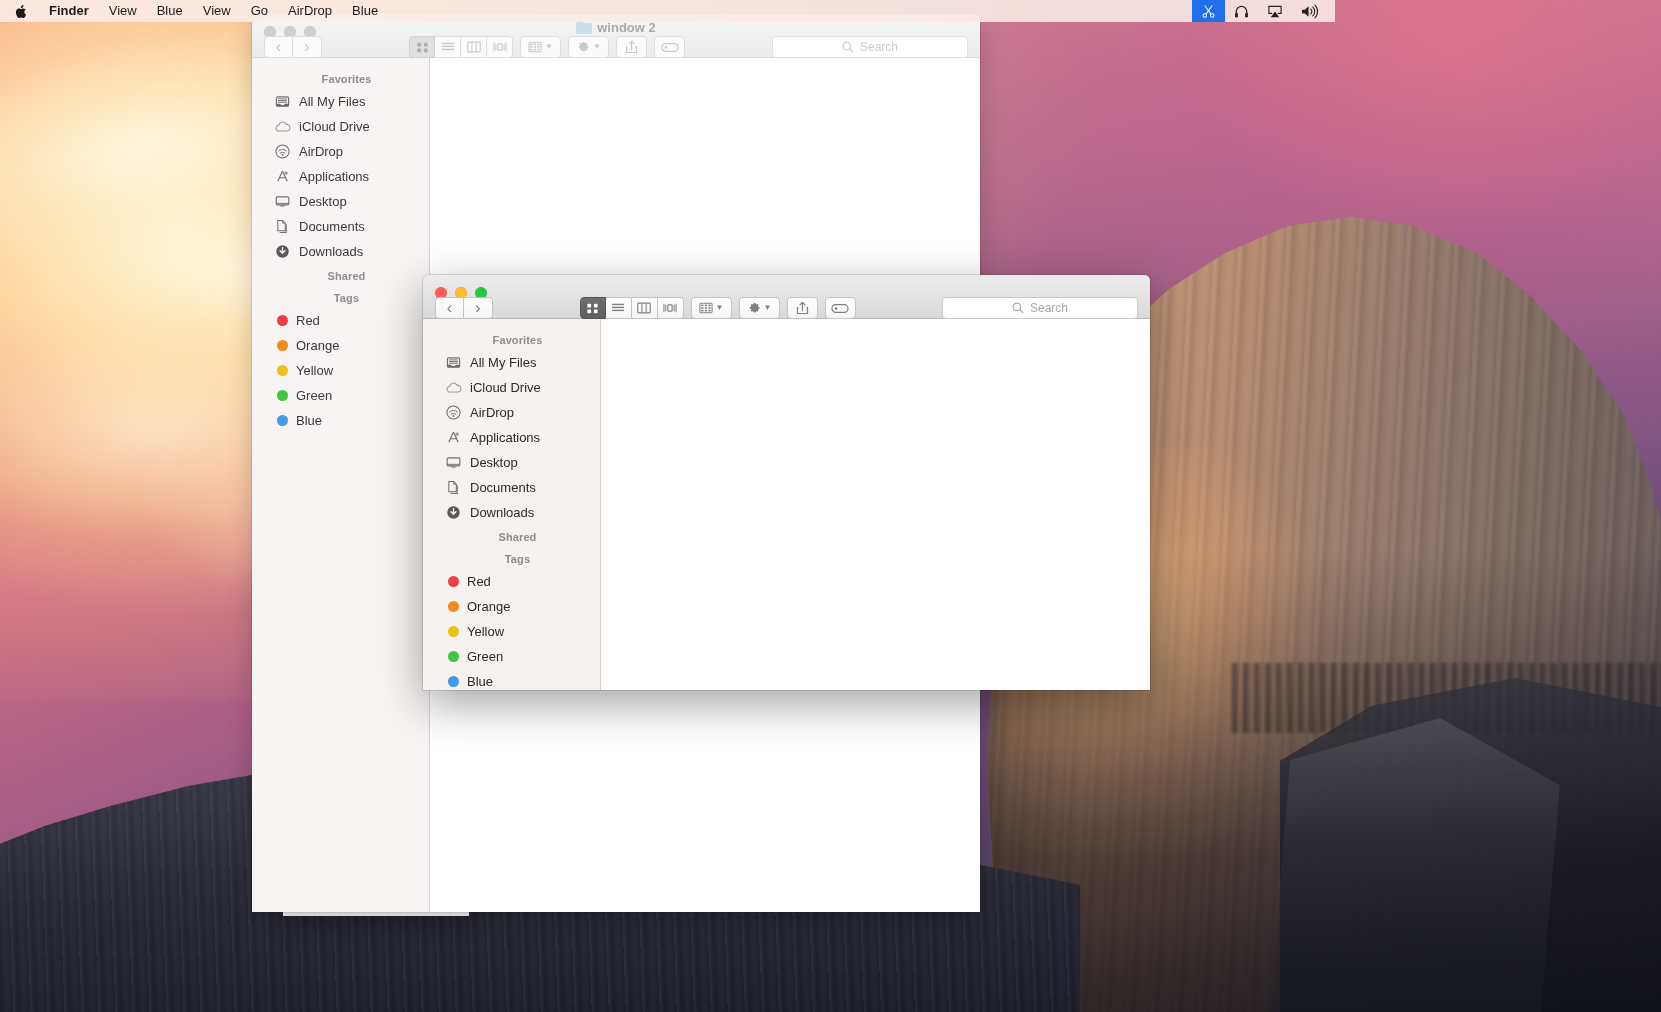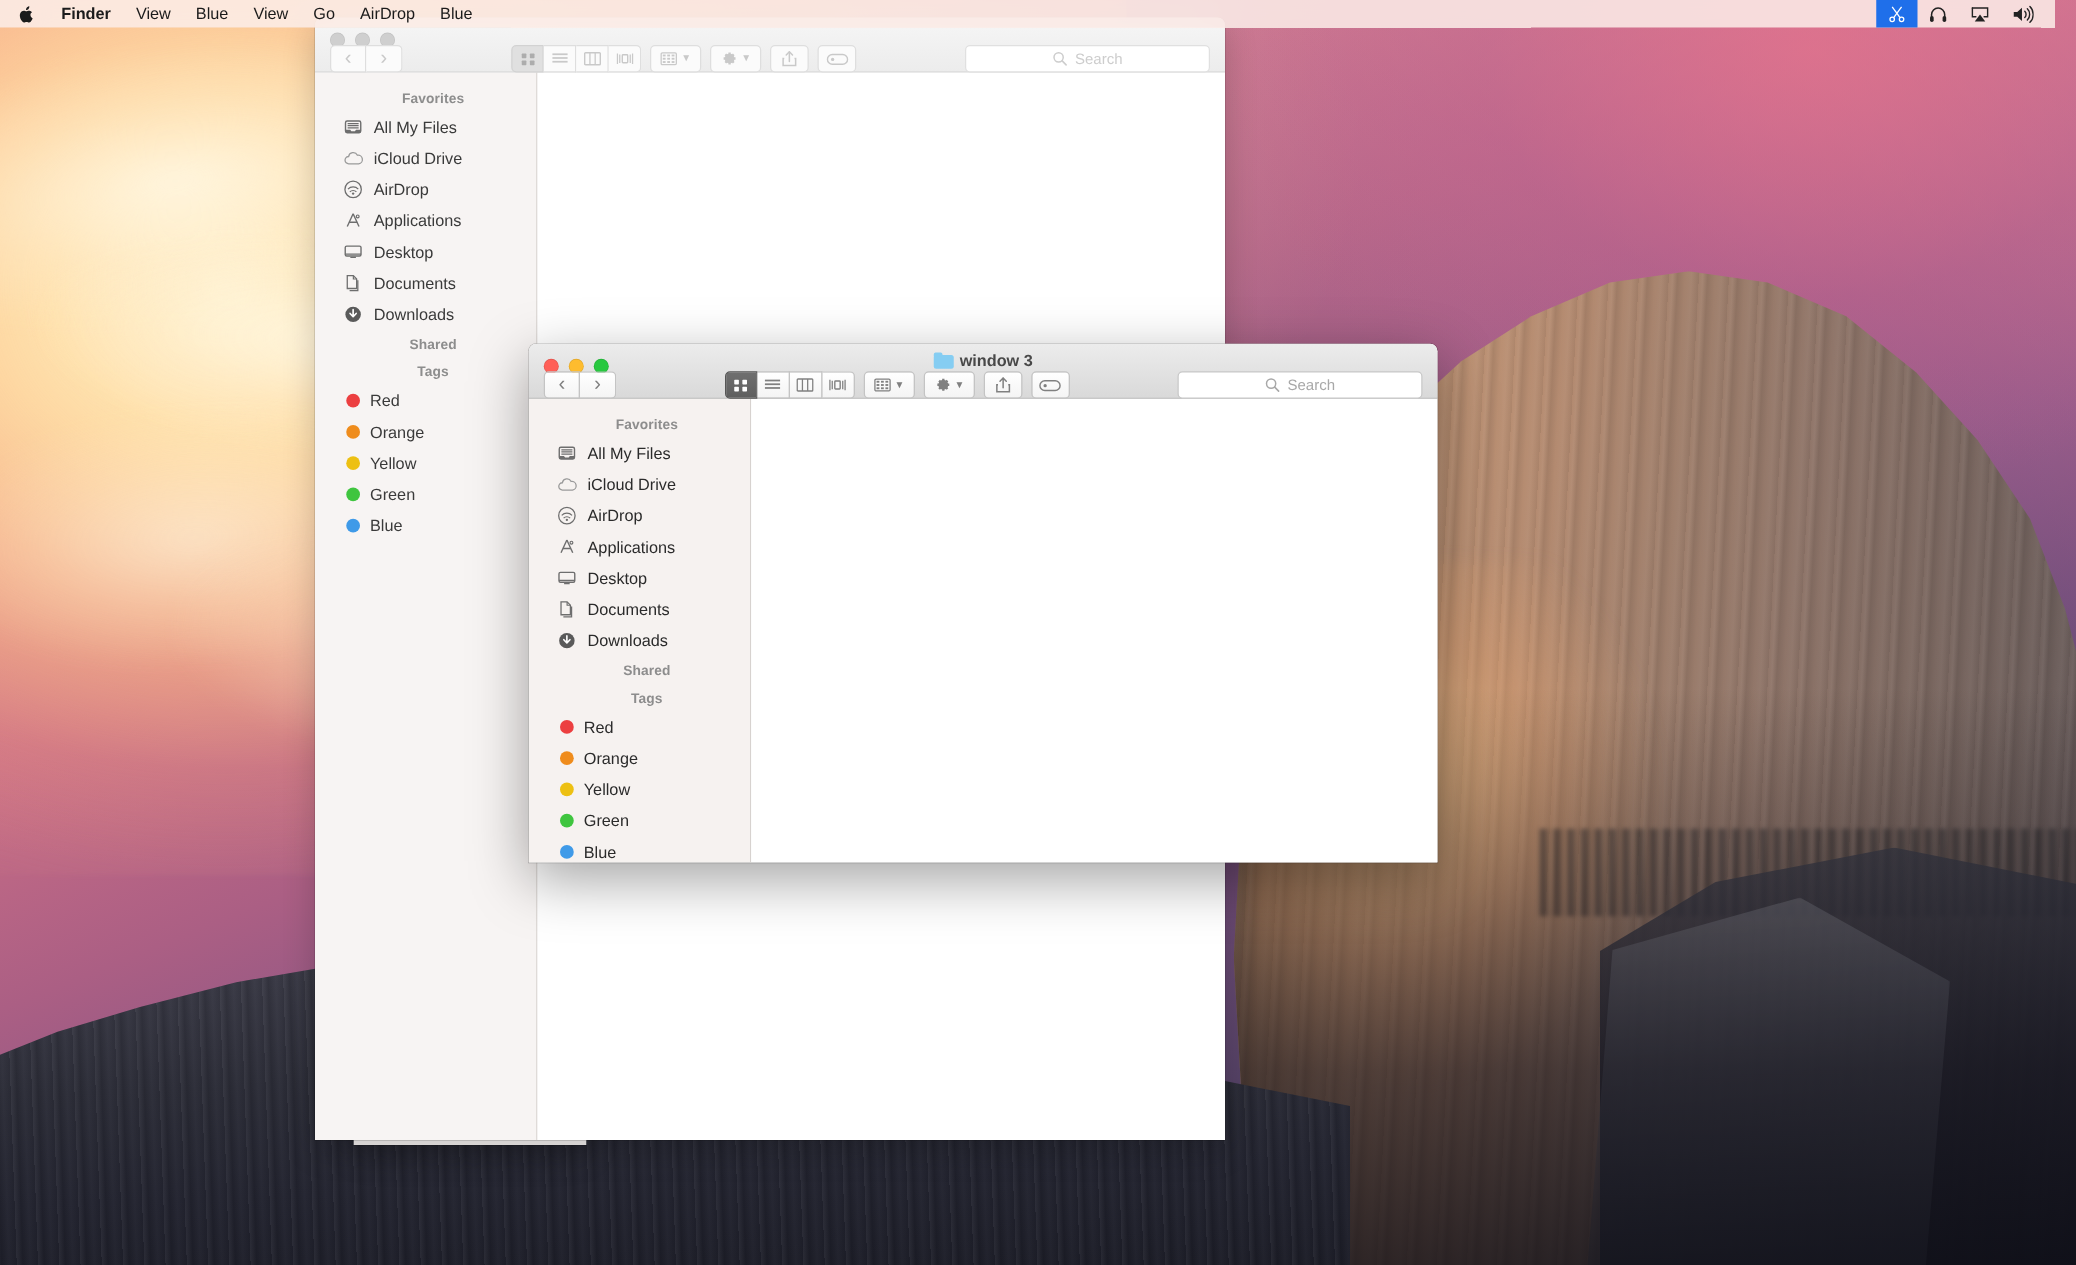--- a/index.html
+++ b/index.html
@@ -122,21 +122,21 @@
   .ridge-tex {
     position:absolute; left:-20px; top:700px; width:1100px; height:330px;
     background:repeating-linear-gradient(88deg,
       rgba(255,255,255,0.05) 0px, rgba(0,0,0,0.10) 5px, rgba(255,255,255,0.02) 11px, rgba(0,0,0,0.06) 17px);
     clip-path: polygon(0% 46%, 6% 38%, 12% 32%, 19% 26%, 26% 22%, 33% 20%,
       41% 21%, 49% 25%, 57% 31%, 65% 36%, 73% 40%, 82% 45%, 91% 50%, 100% 56%, 100% 100%, 0% 100%);
   }
 
   
   #menubar {
-    position:absolute; left:0; top:0; width:1644px; height:22px;
+    position:absolute; left:0; top:0; width:1335px; height:22px;
     background:rgba(252,237,233,0.86);
     backdrop-filter:blur(18px);
     display:flex; align-items:center;
     font-size:13px; color:#1b1b1b;
     z-index:500;
   }
   .mb-left { display:flex; align-items:center; height:22px; }
   .mb-item {
     padding:0 10px; height:22px; line-height:22px;
     white-space:nowrap; cursor:default;
@@ -444,20 +444,24 @@
   </div>
 </div>
 
 <div class="finder inactive" id="win2" style="left:252px; top:14px; width:728px; height:898px; z-index:110;">
   <div class="titlebar">
     <div class="lights">
       <div class="light"></div>
       <div class="light"></div>
       <div class="light"></div>
     </div>
+    <div class="wtitle">
+      <span class="folder-ico"></span>
+      <span>window 2</span>
+    </div>
     <div class="toolbar">
       <div class="tb-group nav">
         <div class="btn nav">‹</div>
         <div class="btn nav">›</div>
       </div>
       <div class="spacer"></div>
       <div class="seg">
         <div class="btn on">
           <svg width="13" height="13" viewBox="0 0 14 14">
               <rect x="1.5" y="2" width="4" height="4" rx="0.6" fill="currentColor"></rect>
@@ -630,24 +634,20 @@
   </div>
 </div>
 
 <div class="finder" id="win3" style="left:423px; top:275px; width:727px; height:415px; z-index:200;">
   <div class="titlebar">
     <div class="lights">
       <div class="light l-red"></div>
       <div class="light l-yellow"></div>
       <div class="light l-green"></div>
     </div>
-    <div class="wtitle">
-      <span class="folder-ico"></span>
-      <span>window 3</span>
-    </div>
     <div class="toolbar">
       <div class="tb-group nav">
         <div class="btn nav">‹</div>
         <div class="btn nav">›</div>
       </div>
       <div class="spacer"></div>
       <div class="seg">
         <div class="btn on">
           <svg width="13" height="13" viewBox="0 0 14 14">
               <rect x="1.5" y="2" width="4" height="4" rx="0.6" fill="currentColor"></rect>

